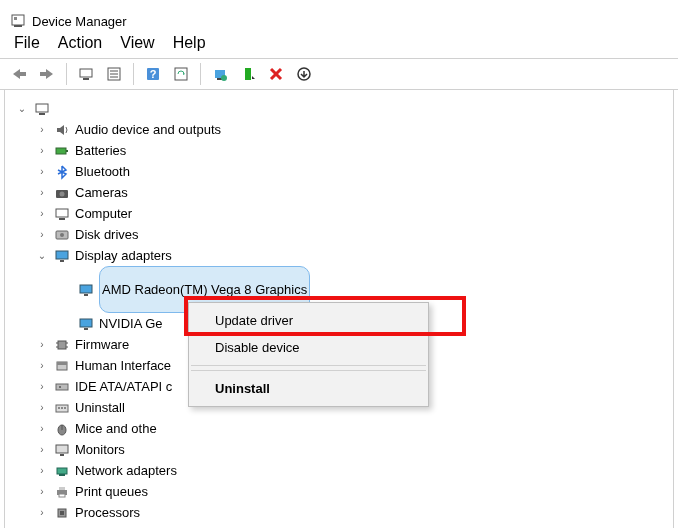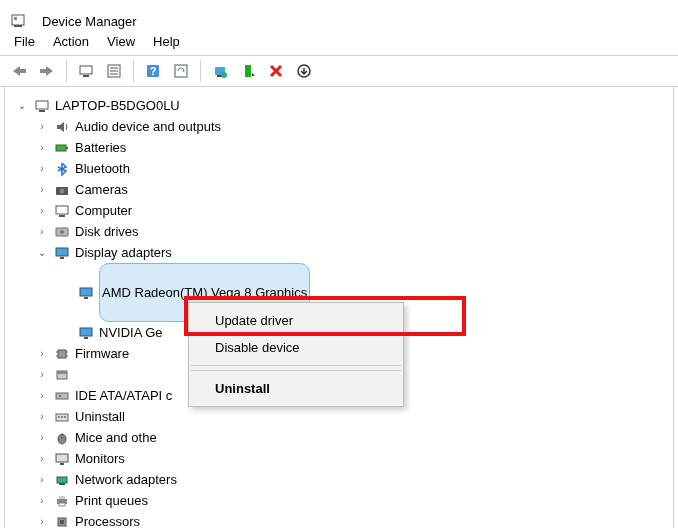--- a/index.html
+++ b/index.html
@@ -10,30 +10,30 @@
     background: #fff;
     color: #000;
     width: 678px;
     height: 528px;
     overflow: hidden;
     position: relative;
   }
   .titlebar {
     display: flex;
     align-items: center;
-    gap: 16px;
+    gap: 6px;
     padding: 16px 10px 4px 10px;
     height: 30px;
   }
   .titlebar .title { font-size: 13px; }
   .menubar {
     display: flex;
     gap: 18px;
     padding: 4px 10px 6px 14px;
-    font-size: 13px;
+    font-size: 16px;
   }
   .menubar span { cursor: default; }
   .toolbar {
     display: flex;
     align-items: center;
     border-top: 1px solid #d0d0d0;
     border-bottom: 1px solid #d0d0d0;
     padding: 3px 6px;
     gap: 2px;
     height: 32px;
@@ -77,27 +77,27 @@
     cursor: default;
   }
   .node .icon { width: 18px; display: inline-flex; justify-content: center; }
   .lvl0 { padding-left: 4px; }
   .lvl1 { padding-left: 24px; }
   .lvl2 { padding-left: 66px; }
   .sel {
     background: #d6eaf8;
     border: 1px solid #7fb9ec;
     border-radius: 10px;
-    padding: 18px 2px;
+    padding: 12px 2px;
   }
   .ctx {
     position: absolute;
     left: 188px;
     top: 302px;
-    width: 216px;
+    width: 241px;
     background: #f2f2f2;
     border: 1px solid #bdbdbd;
     box-shadow: 3px 3px 6px rgba(0,0,0,0.2);
     padding: 4px 0;
     font-size: 13px;
     z-index: 10;
   }
   .ctx .item {
     padding: 6px 14px 6px 26px;
     cursor: default;
@@ -209,21 +209,20 @@
 
 <div class="tree">
   <div class="node lvl0">
     <span class="chev">⌄</span>
     <span class="icon">
         <svg width="16" height="16">
           <rect x="2" y="3" width="12" height="8" fill="#fff" stroke="#555"></rect>
           <rect x="5" y="12" width="6" height="2" fill="#555"></rect>
         </svg>
       </span>
-    <span>LAPTOP-B5DGO0LU</span>
   </div>
 
   <div class="node lvl1">
     <span class="chev">›</span>
     <span class="icon">
         <svg width="16" height="16">
           <path d="M3 6 L6 6 L10 3 L10 13 L6 10 L3 10 Z" fill="#666"></path>
           <path d="M12 5 Q14 8 12 11" fill="none" stroke="#666"></path>
         </svg>
       </span>
@@ -320,20 +319,21 @@
     <span>Firmware</span>
   </div>
   <div class="node lvl1">
     <span class="chev">›</span>
     <span class="icon">
         <svg width="16" height="16">
           <rect x="3" y="4" width="10" height="8" fill="#ccc" stroke="#666"></rect>
           <rect x="3" y="4" width="10" height="3" fill="#888"></rect>
         </svg>
       </span>
+    <span>Human Interface</span>
   </div>
   <div class="node lvl1">
     <span class="chev">›</span>
     <span class="icon">
         <svg width="16" height="16">
           <rect x="2" y="5" width="12" height="6" fill="#bbb" stroke="#666"></rect>
           <circle cx="6" cy="8" r="1" fill="#555"></circle>
         </svg>
       </span>
     <span>IDE ATA/ATAPI c</span>

